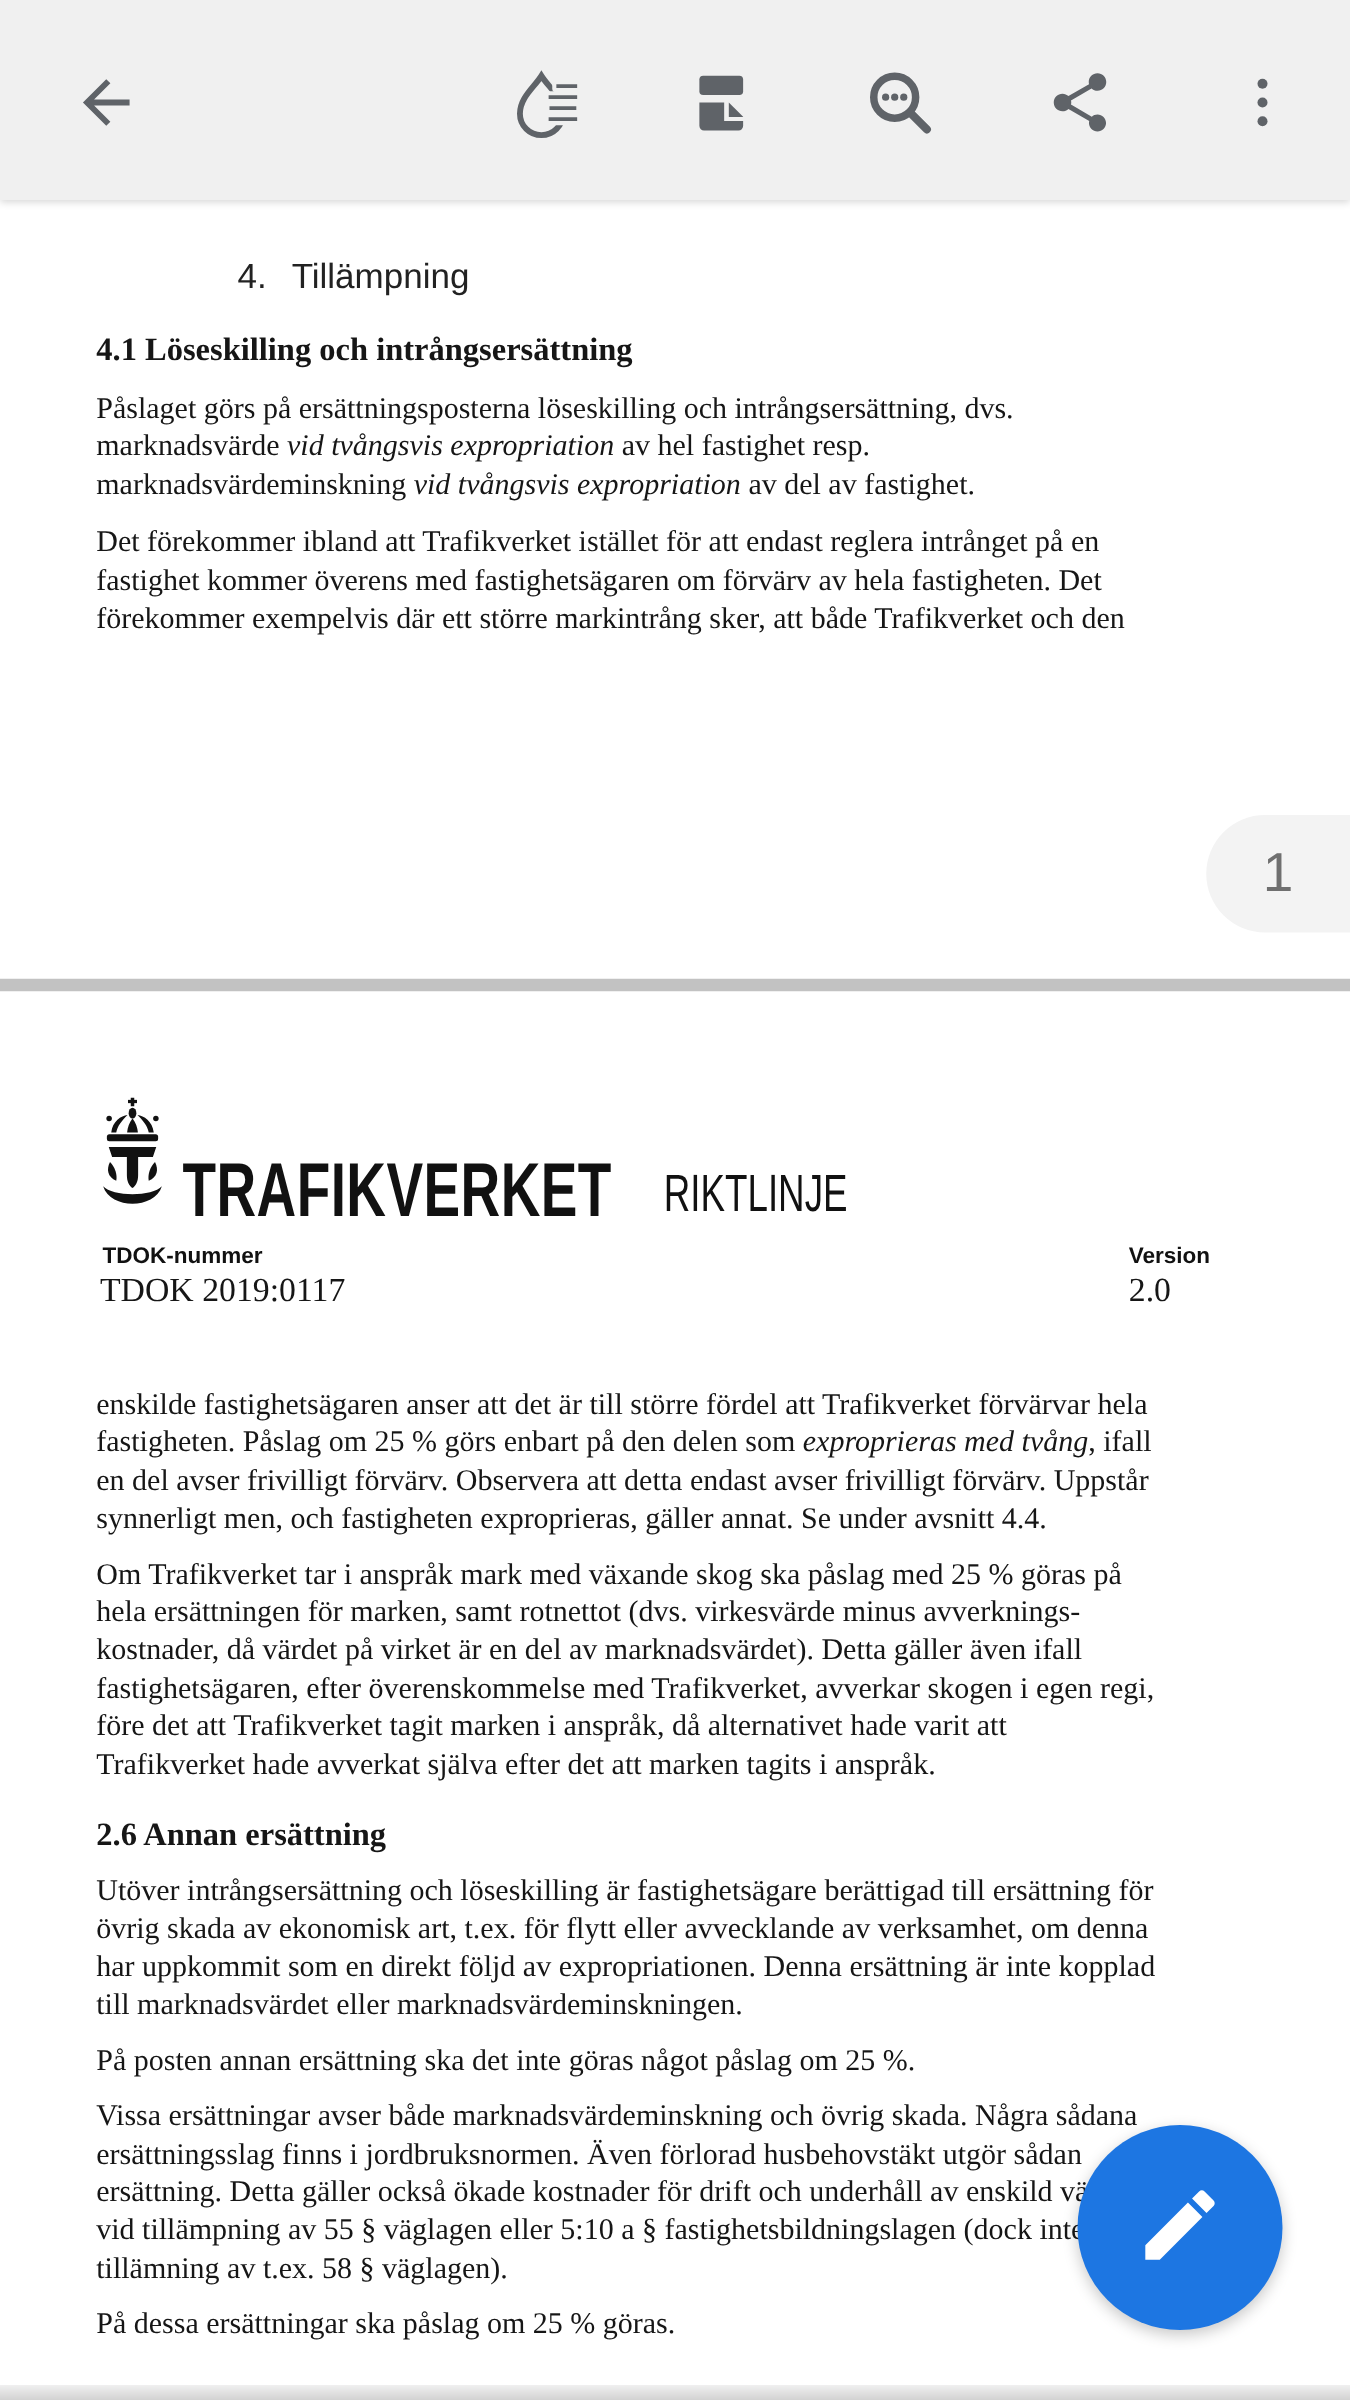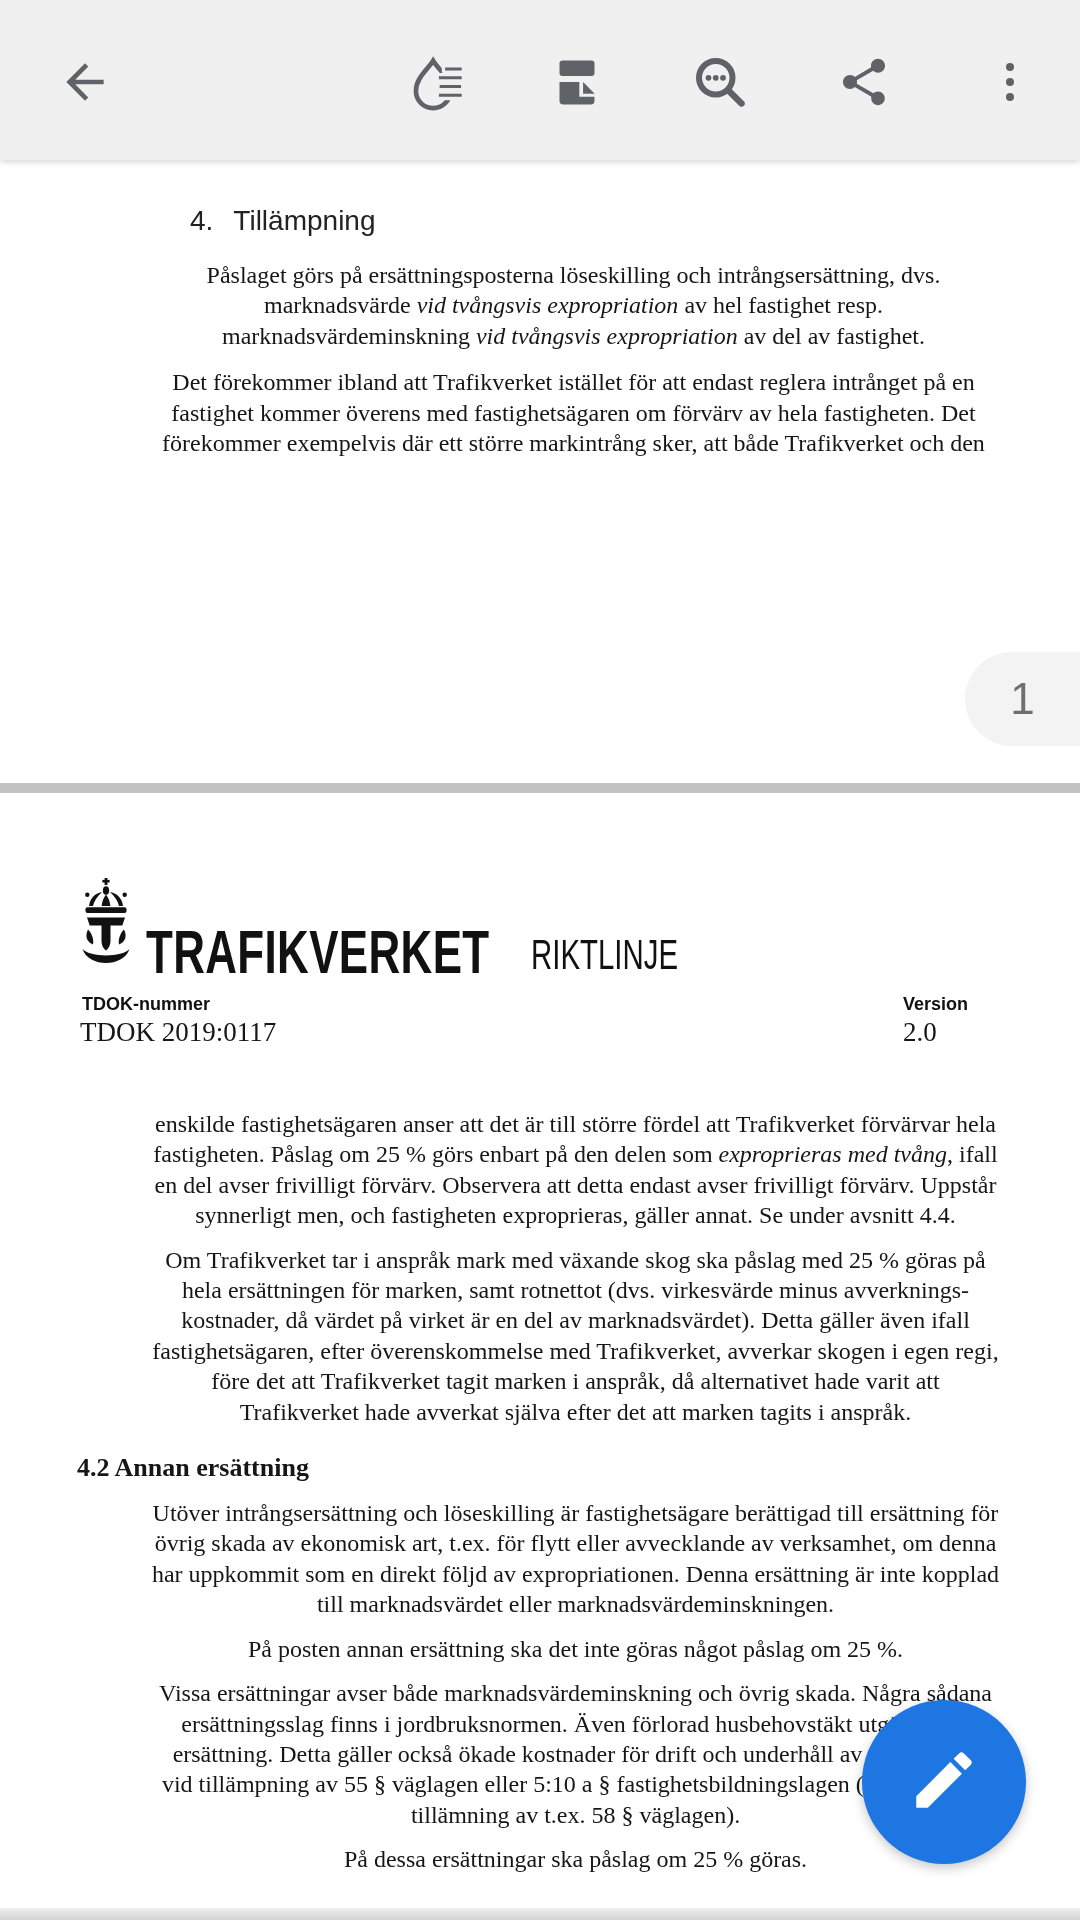--- a/index.html
+++ b/index.html
@@ -29,21 +29,21 @@
   }
   .doc-h1 .num{display:inline-block;margin-right:20px;}
   .doc-h2{
     font-family:"Liberation Serif",serif;font-weight:bold;
     font-size:26px;line-height:32px;color:#161616;margin:20px 0 0 0;white-space:pre;
   }
   .page1 .content{padding:0 10px 0 77px;}
   .page1 p{margin:16px 0 0 0;}
   .bodytext{
     font-family:"Liberation Serif",serif;font-size:24px;line-height:30.4px;
-    color:#161616;white-space:pre;text-align:center;
+    color:#161616;white-space:pre;
   }
   .bodytext em{font-style:italic;}
   
   .emblem{position:absolute;left:75px;top:85px;}
   .wordmark{
     position:absolute;left:146px;top:129px;font-size:61px;line-height:61px;
     font-weight:bold;color:#111;letter-spacing:.5px;
     transform:scaleX(.72);transform-origin:left top;white-space:pre;
   }
   .riktlinje{
@@ -137,20 +137,21 @@
           <circle cx="12" cy="13" r="2"></circle>
           <circle cx="12" cy="20.5" r="2"></circle>
       </svg>
     </span>
   </div>
 </div>
 
 <div class="page page1">
   <div class="content">
     <div class="doc-h1"><span class="num">4.</span><span>Tillämpning</span></div>
+    <div class="doc-h2">4.1 Löseskilling och intrångsersättning</div>
     <p class="bodytext"><span>Påslaget görs på ersättningsposterna löseskilling och intrångsersättning, dvs.
 marknadsvärde </span><em>vid tvångsvis expropriation</em><span> av hel fastighet resp.
 marknadsvärdeminskning </span><em>vid tvångsvis expropriation</em><span> av del av fastighet.</span></p>
     <p class="bodytext">Det förekommer ibland att Trafikverket istället för att endast reglera intrånget på en
 fastighet kommer överens med fastighetsägaren om förvärv av hela fastigheten. Det
 förekommer exempelvis där ett större markintrång sker, att både Trafikverket och den</p>
   </div>
   <div class="page-pill">
     <span>1</span>
   </div>
@@ -188,21 +189,21 @@
     <p class="bodytext"><span>enskilde fastighetsägaren anser att det är till större fördel att Trafikverket förvärvar hela
 fastigheten. Påslag om 25 % görs enbart på den delen som </span><em>exproprieras med tvång</em><span>, ifall
 en del avser frivilligt förvärv. Observera att detta endast avser frivilligt förvärv. Uppstår
 synnerligt men, och fastigheten exproprieras, gäller annat. Se under avsnitt 4.4.</span></p>
     <p class="bodytext">Om Trafikverket tar i anspråk mark med växande skog ska påslag med 25 % göras på
 hela ersättningen för marken, samt rotnettot (dvs. virkesvärde minus avverknings-
 kostnader, då värdet på virket är en del av marknadsvärdet). Detta gäller även ifall
 fastighetsägaren, efter överenskommelse med Trafikverket, avverkar skogen i egen regi,
 före det att Trafikverket tagit marken i anspråk, då alternativet hade varit att
 Trafikverket hade avverkat själva efter det att marken tagits i anspråk.</p>
-    <div class="doc-h3">4.2 Annan ersättning</div>
+    <div class="doc-h3">2.6 Annan ersättning</div>
     <p class="bodytext">Utöver intrångsersättning och löseskilling är fastighetsägare berättigad till ersättning för
 övrig skada av ekonomisk art, t.ex. för flytt eller avvecklande av verksamhet, om denna
 har uppkommit som en direkt följd av expropriationen. Denna ersättning är inte kopplad
 till marknadsvärdet eller marknadsvärdeminskningen.</p>
     <p class="bodytext">På posten annan ersättning ska det inte göras något påslag om 25 %.</p>
     <p class="bodytext">Vissa ersättningar avser både marknadsvärdeminskning och övrig skada. Några sådana
 ersättningsslag finns i jordbruksnormen. Även förlorad husbehovstäkt utgör sådan
 ersättning. Detta gäller också ökade kostnader för drift och underhåll av enskild väg
 vid tillämpning av 55 § väglagen eller 5:10 a § fastighetsbildningslagen (dock inte vid
 tillämning av t.ex. 58 § väglagen).</p>

